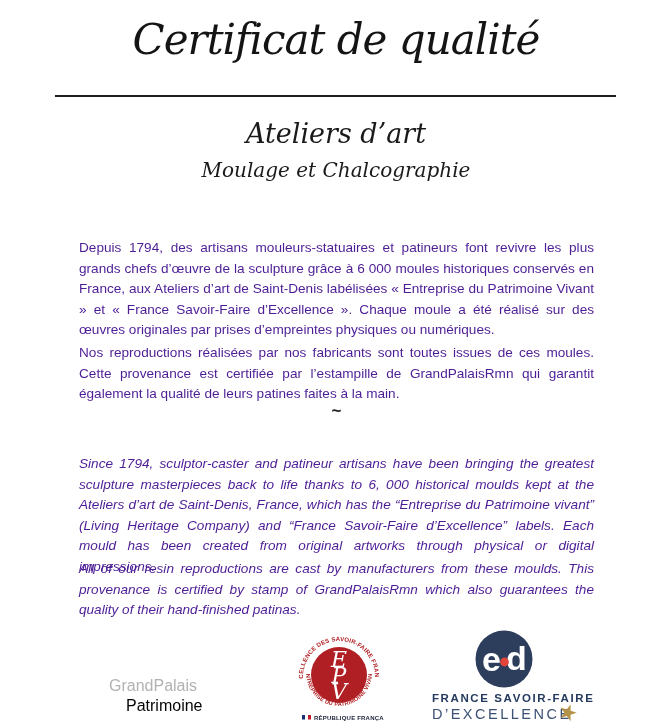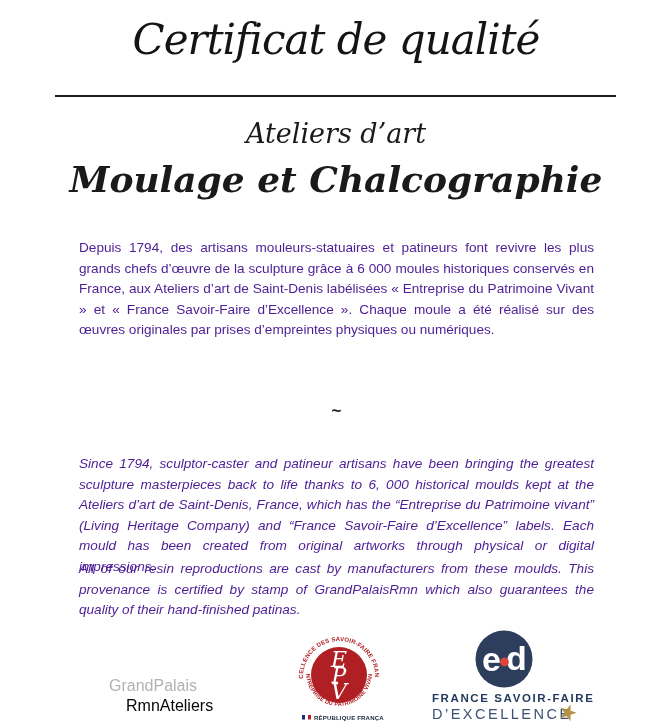--- a/index.html
+++ b/index.html
@@ -25,21 +25,21 @@
   }
   .title-rule{
     position:absolute;top:95px;left:55px;width:575px;height:2px;
     background:#1d1d1d;
   }
   .script-sub{
     position:absolute;left:0;width:672px;text-align:center;
     font-family:"DejaVu Serif",serif;font-style:italic;color:#1a1a1a;
   }
   .sub1{top:118px;font-size:27px;}
-  .sub2{top:158px;font-size:36px;font-weight:bold;}
+  .sub2{top:158px;font-size:20px;}
   
   .body-col{position:absolute;left:79px;width:515px;}
   .para{
     margin:0;
     font-size:13.6px;
     line-height:20.5px;
     text-align:justify;
     color:#4c1d95;
   }
   .p-fr1{top:238px;}
@@ -77,29 +77,30 @@
 
 <div class="page">
 
   <div class="cert-title">Certificat de qualité</div>
   <div class="title-rule"></div>
 
   <div class="script-sub sub1">Ateliers d’art</div>
   <div class="script-sub sub2">Moulage et Chalcographie</div>
 
   <p class="para body-col p-fr1">Depuis 1794, des artisans mouleurs-statuaires et patineurs font revivre les plus grands chefs d’œuvre de la sculpture grâce à 6 000 moules historiques conservés en France, aux Ateliers d’art de Saint-Denis labélisées « Entreprise du Patrimoine Vivant » et « France Savoir-Faire d’Excellence ». Chaque moule a été réalisé sur des œuvres originales par prises d’empreintes physiques ou numériques.</p>
+  <p class="para body-col p-fr2">Nos reproductions réalisées par nos fabricants sont toutes issues de ces moules. Cette provenance est certifiée par l’estampille de GrandPalaisRmn qui garantit également la qualité de leurs patines faites à la main.</p>
 
   <div class="para body-col tilde">~</div>
 
   <p class="para p-en body-col p-en1">Since 1794, sculptor-caster and patineur artisans have been bringing the greatest sculpture masterpieces back to life thanks to 6, 000 historical moulds kept at the Ateliers d’art de Saint-Denis, France, which has the “Entreprise du Patrimoine vivant” (Living Heritage Company) and “France Savoir-Faire d’Excellence” labels. Each mould has been created from original artworks through physical or digital impressions.</p>
   <p class="para p-en body-col p-en2">All of our resin reproductions are cast by manufacturers from these moulds. This provenance is certified by stamp of GrandPalaisRmn which also guarantees the quality of their hand-finished patinas.</p>
 
   <div class="gp-logo">
     <div class="gp-line1">GrandPalais</div>
-    <div class="gp-line2">RmnAteliers</div>
+    <div class="gp-line2">Patrimoine</div>
   </div>
 
   <div class="epv-wrap">
     <svg width="90" height="100" viewBox="0 0 90 100">
       <circle cx="45" cy="48" r="28" fill="#b01f24"></circle>
 
       <defs>
         <path id="epvArcTop" d="M 9 50 A 36 36 0 0 1 81 50"></path>
         <path id="epvArcBottom" d="M 12 46 A 33 33 0 0 0 78 46"></path>
       </defs>

